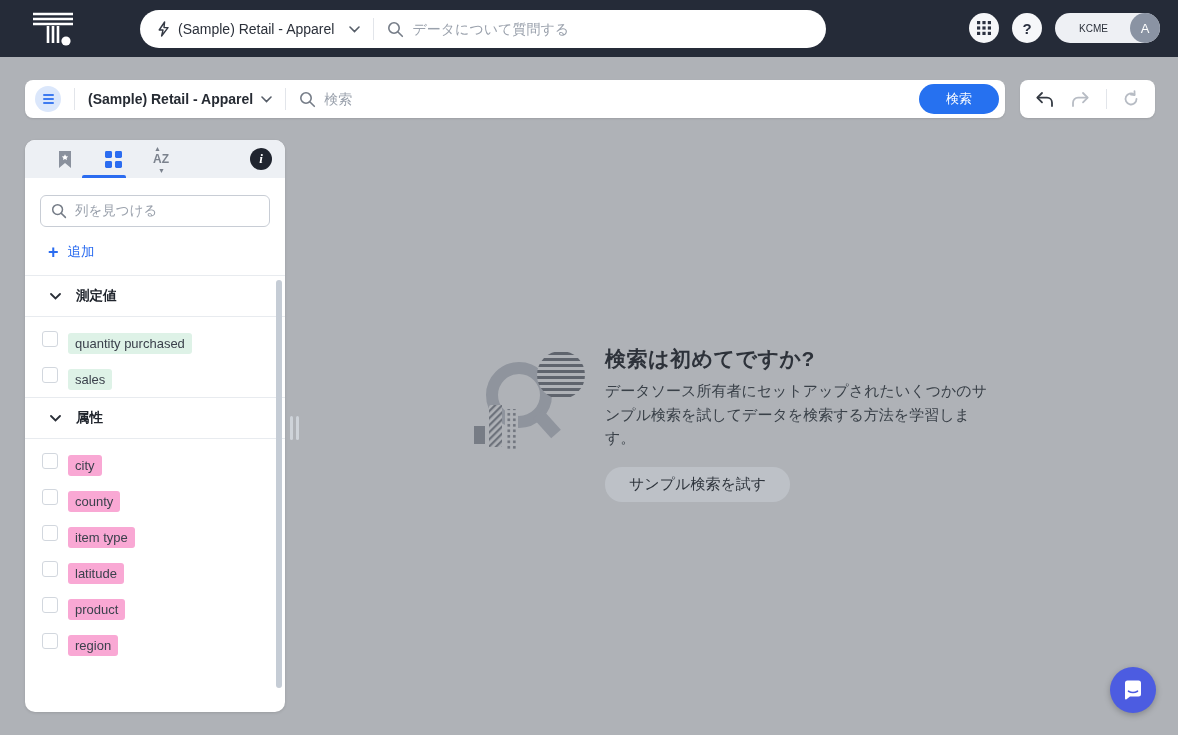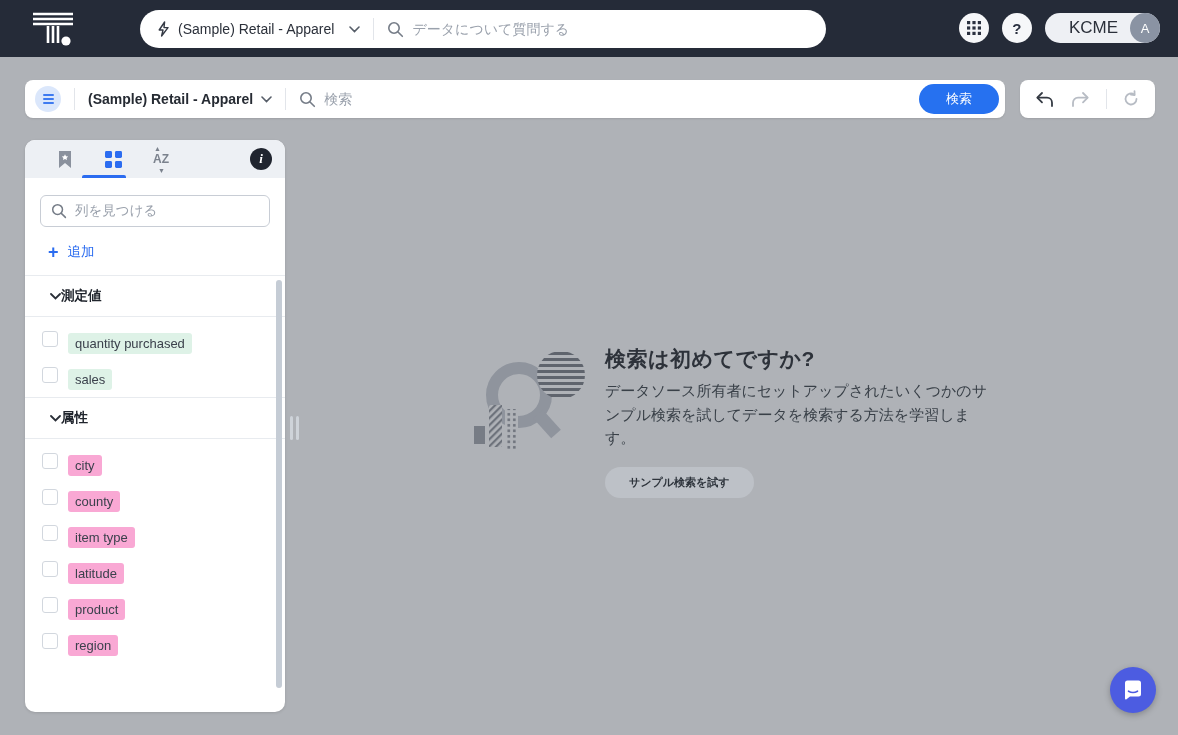--- a/index.html
+++ b/index.html
@@ -34,21 +34,21 @@
   .nav-right { position:absolute; right:18px; top:13px; display:flex; align-items:center; gap:13px; }
   .nav-circle {
     width:30px; height:30px; border-radius:50%; background:#f6f7f9;
     display:flex; align-items:center; justify-content:center; cursor:pointer;
   }
   .help-glyph { font-size:15px; font-weight:bold; color:#2b3140; }
   .account-pill {
     height:30px; min-width:105px; background:#eef0f4; border-radius:15px;
     display:flex; align-items:center; cursor:pointer; position:relative; padding-right:30px;
   }
-  .account-label { font-size:17px; font-weight:500; color:#2b303a; padding:0 12px 0 24px; }
+  .account-label { font-size:10px; font-weight:500; color:#2b303a; padding:0 12px 0 24px; }
   .avatar {
     position:absolute; right:0; top:0; width:30px; height:30px; border-radius:50%;
     background:#8a93a3; color:#fff; font-size:13px; display:flex;
     align-items:center; justify-content:center;
   }
 
   
   .toolbar {
     position:absolute; left:25px; top:80px; width:980px; height:38px;
     background:#fff; border-radius:8px; display:flex; align-items:center;
@@ -97,21 +97,21 @@
   .find-box {
     margin:17px 15px 0 15px; height:32px; border:1px solid #c8cdd5; border-radius:6px;
     display:flex; align-items:center; padding:0 10px; gap:8px; background:#fff;
   }
   .find-box input { border:none; outline:none; flex:1; font-size:13.5px; font-family:Liberation Mono, monospace; color:#343a45; min-width:0; }
   .find-box input::placeholder { color:#9aa1ac; }
   .add-row { display:flex; align-items:center; gap:9px; margin:16px 0 14px 23px; cursor:pointer; width:70px; }
   .add-plus { color:#2b6cf0; font-size:18px; font-weight:bold; line-height:14px; }
   .add-label { color:#2b6cf0; font-size:13.5px; }
   .sec-header {
-    height:42px; display:flex; align-items:center; padding-left:25px;
+    height:42px; display:flex; align-items:center; gap:15px; padding-left:25px;
     border-top:1px solid #e8ebef; border-bottom:1px solid #e8ebef; cursor:pointer;
   }
   .sec-header + .rows { padding:4px 0; }
   .sec-label { font-size:13.5px; font-weight:bold; color:#20252d; }
   .row { height:36px; display:flex; align-items:center; padding-left:17px; }
   .cbx { width:16px; height:16px; border:1px solid #d2d7de; border-radius:3px; background:#fff; cursor:pointer; flex:0 0 auto; }
   .chip { margin-left:10px; font-size:13px; color:#3b414c; padding:3px 7px; border-radius:3px; cursor:pointer;margin-top:8px; }
   .chip.measure { background:#def2e7; }
   .chip.attr { background:#f9a8d4; }
   .scroll-thumb {
@@ -121,22 +121,22 @@
   .drag-handle { position:absolute; left:290px; top:416px; display:flex; gap:3px; cursor:col-resize; }
   .drag-handle i { display:block; width:3px; height:24px; background:#ced3d9; border-radius:2px; }
 
   
   .illustration { position:absolute; left:468px; top:346px; }
   .empty-copy { position:absolute; left:605px; top:345px; width:390px; }
   .empty-title { font-size:21px; font-weight:bold; color:#2d323a; letter-spacing:.5px; }
   .empty-desc { margin-top:6px; font-size:15px; line-height:23.5px; color:#394048; }
   .sample-btn {
     margin-top:17px; display:inline-block; border:none; cursor:pointer;
-    background:#bdc1c7; color:#2e343c; font-size:11px; font-family:inherit;
-    padding:8px 24px; border-radius:17px;font-weight:bold;
+    background:#bdc1c7; color:#2e343c; font-size:15px; font-family:inherit;
+    padding:8px 24px; border-radius:17px;
   }
 
   
   .chat-launcher {
     position:absolute; left:1110px; top:667px; width:46px; height:46px; border-radius:50%;
     background:#4c5ce1; display:flex; align-items:center; justify-content:center;
     cursor:pointer; box-shadow:0 2px 6px rgba(0,0,0,.25);
   }
 </style>
 </head>

